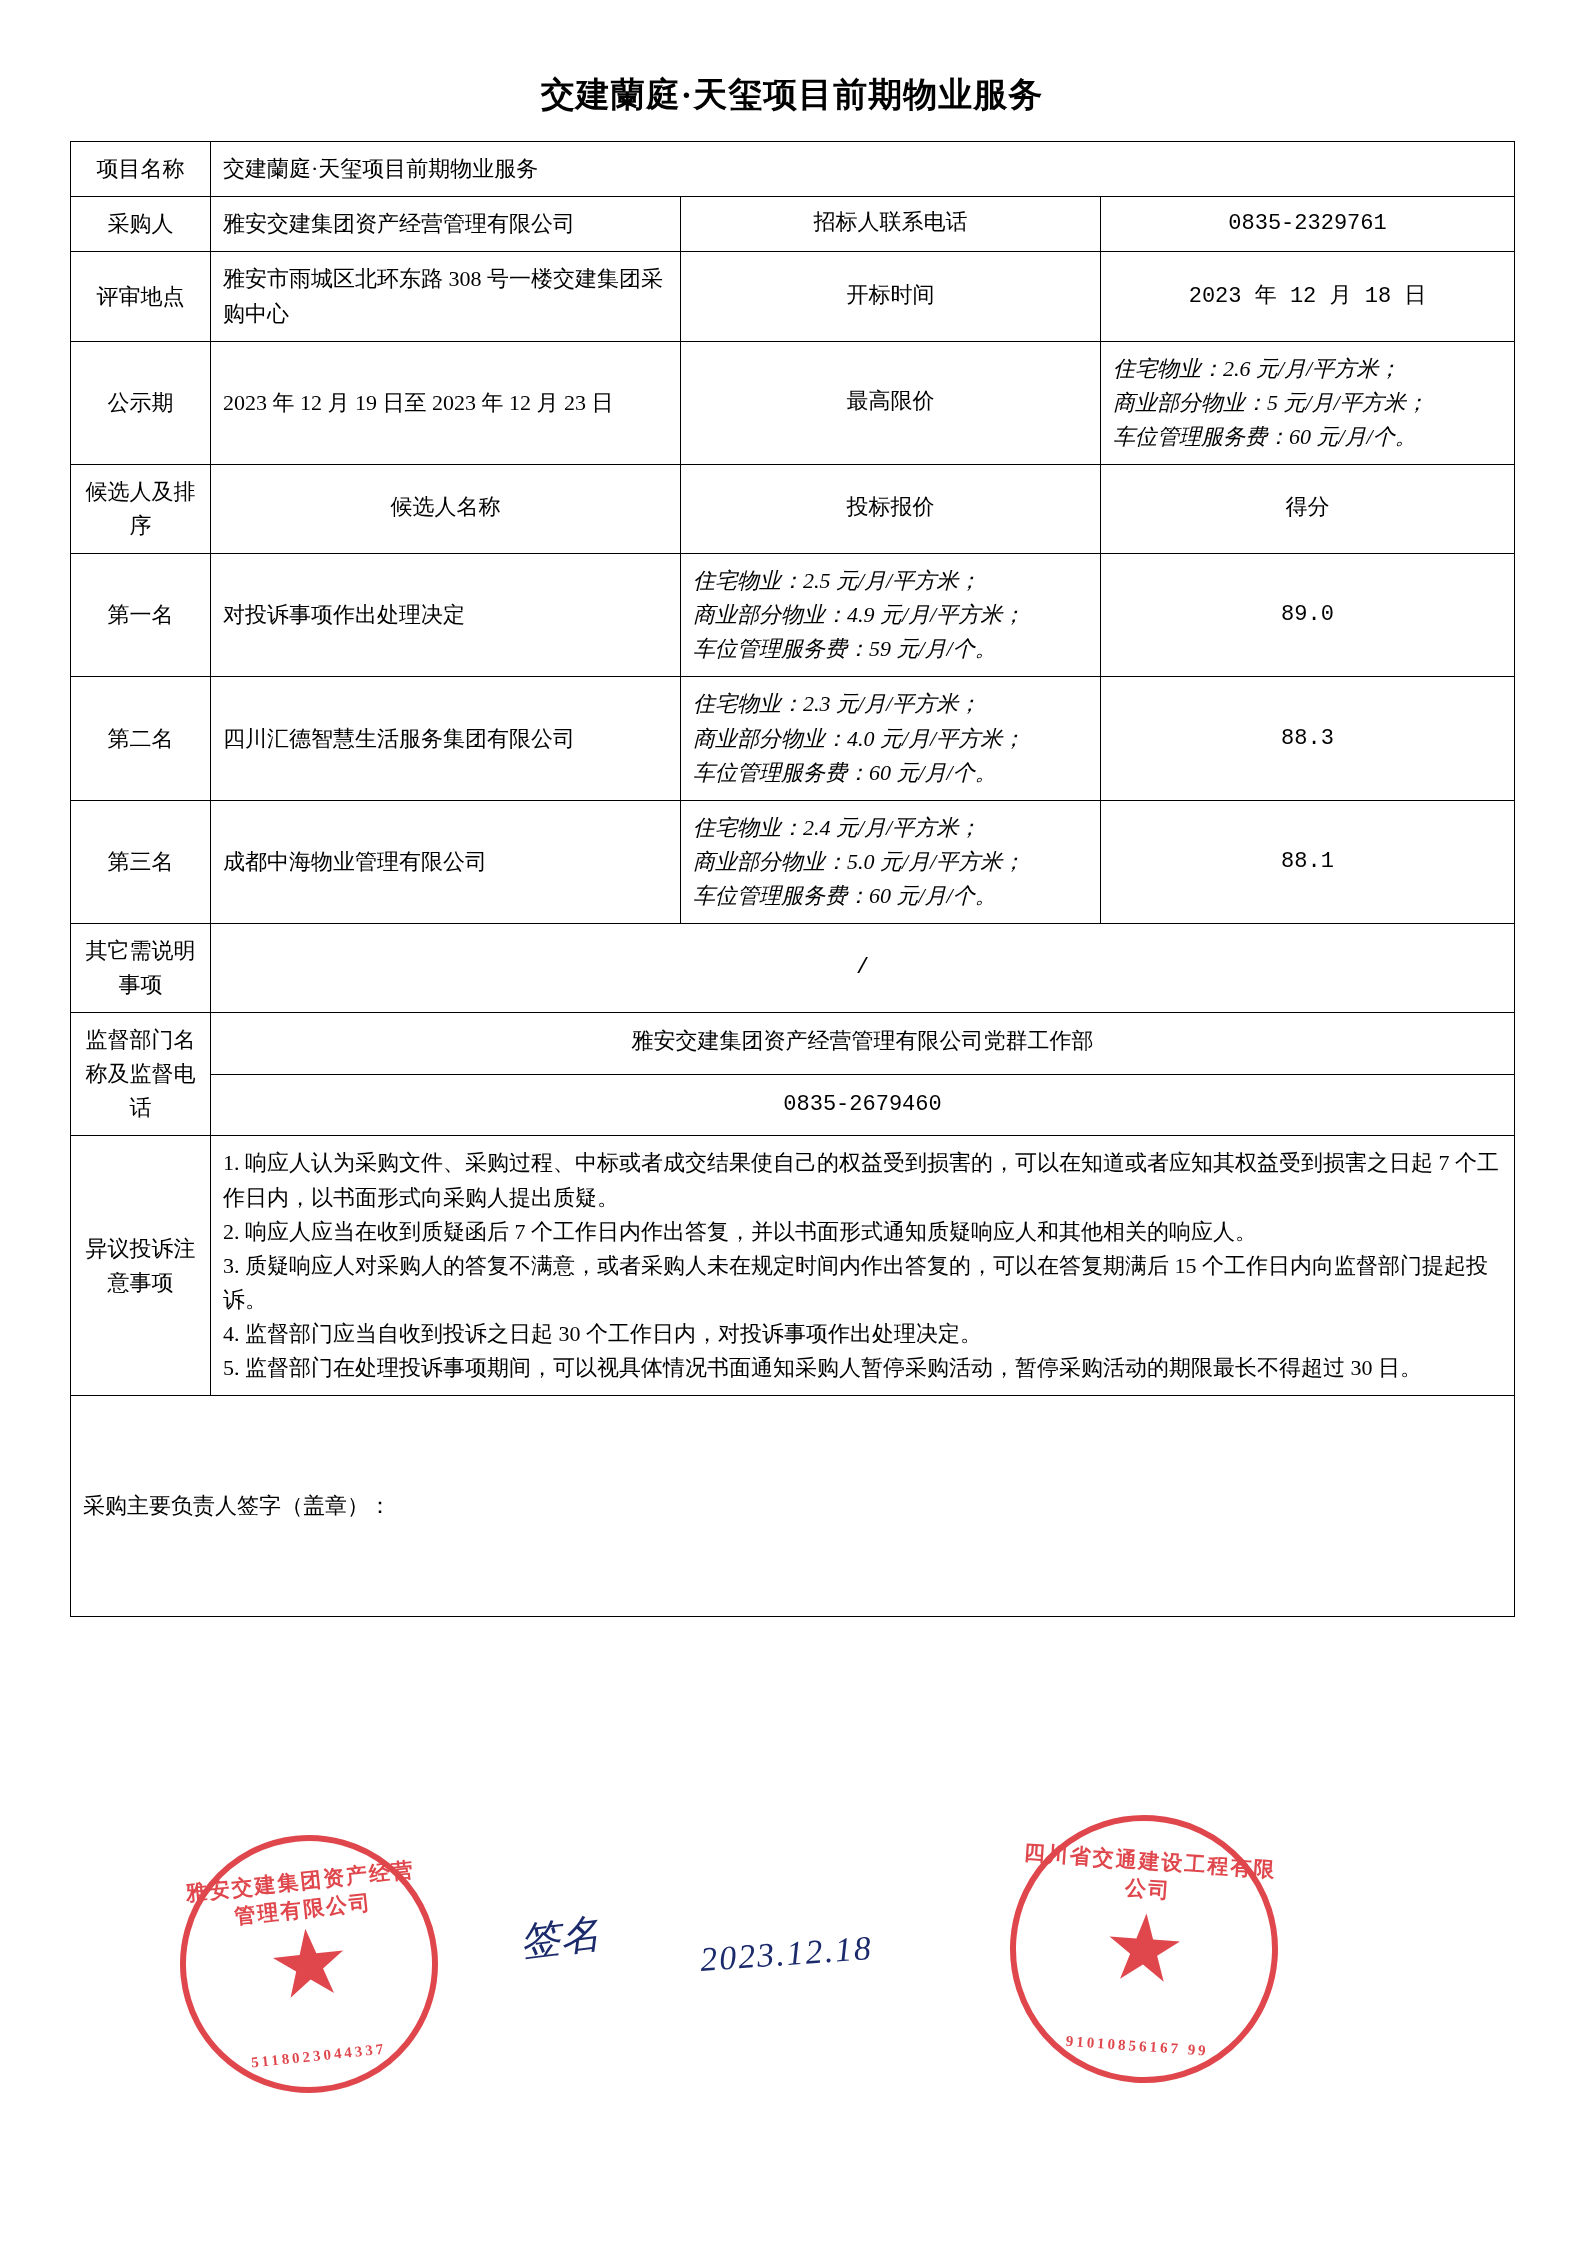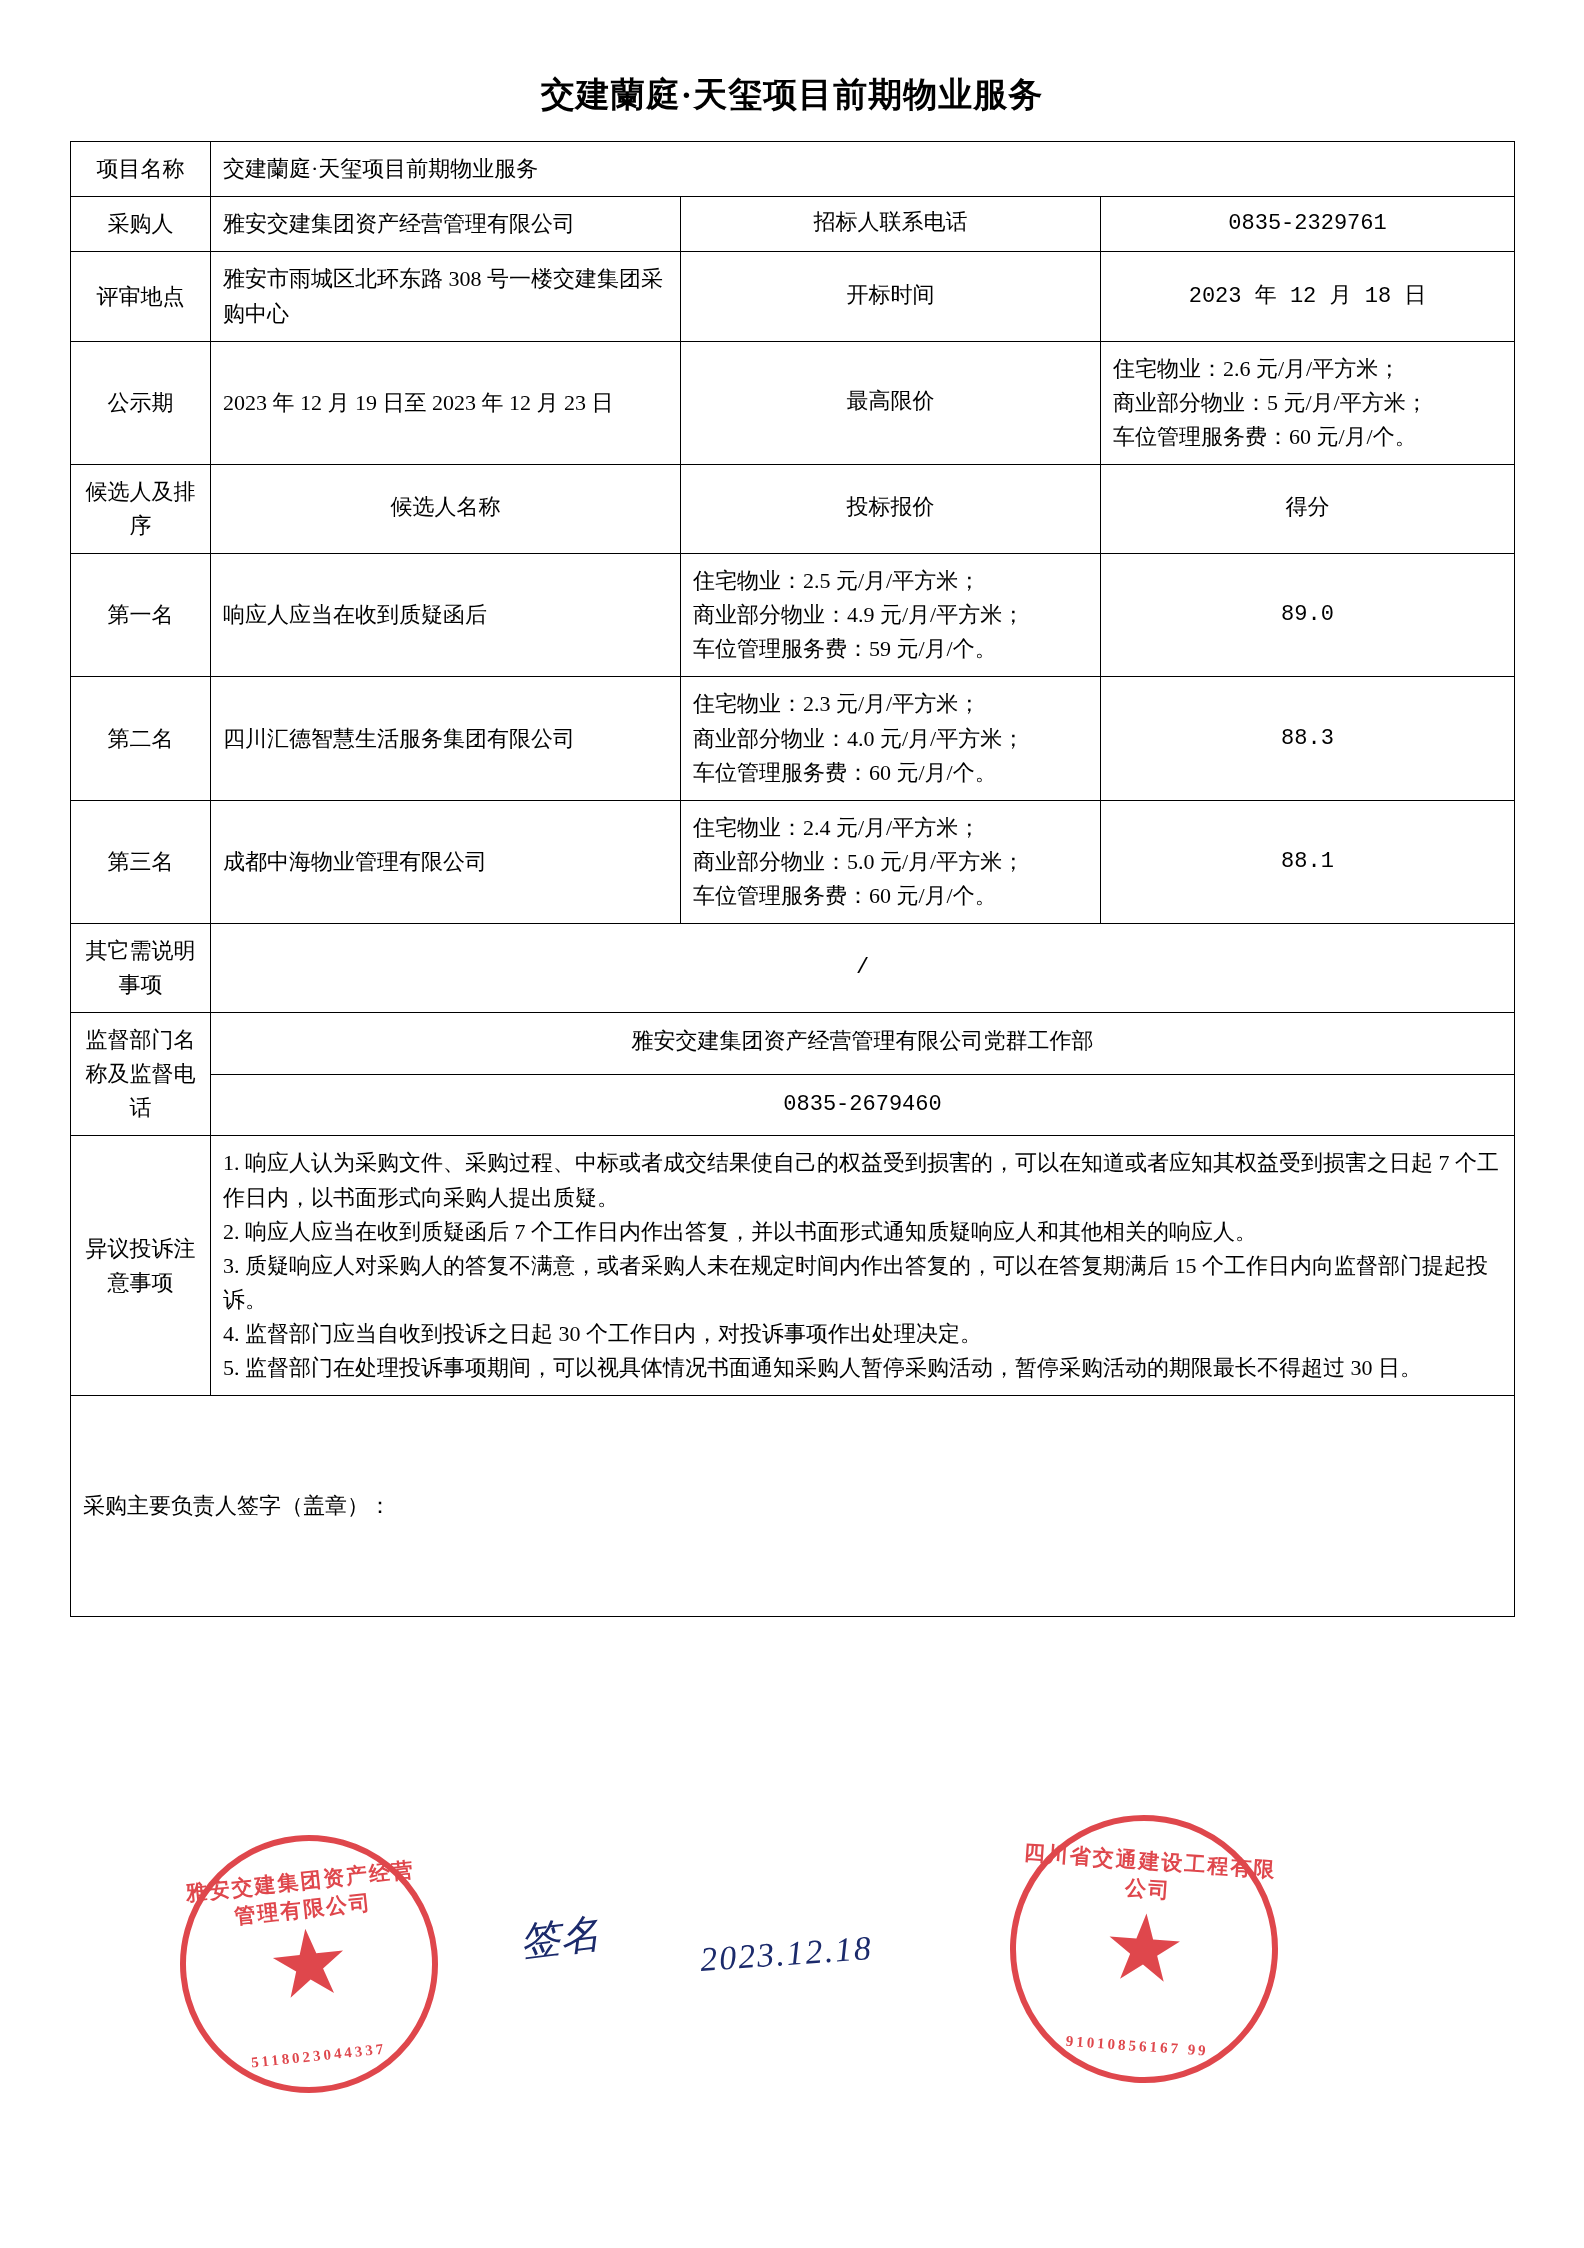--- a/index.html
+++ b/index.html
@@ -50,20 +50,21 @@
   .c-label {
     text-align: center;
     width: 140px;
   }
   .center { text-align: center; font-family: Liberation Mono, monospace; }
   .left { text-align: left; }
 
   .price-block {
     text-align: left;
     line-height: 1.6;
+    font-style: italic;
   }
   .price-block div { display: block; }
 
   .notice-cell {
     text-align: left;
     font-size: 22px;
     line-height: 1.75;
     padding: 14px 16px;
   }
   .notice-cell p {
@@ -190,21 +191,21 @@
 
     <tr>
       <td class="c-label">候选人及排序</td>
       <td class="center">候选人名称</td>
       <td class="center">投标报价</td>
       <td class="center">得分</td>
     </tr>
 
     <tr>
       <td class="c-label">第一名</td>
-      <td class="left">响应人应当在收到质疑函后</td>
+      <td class="left">对投诉事项作出处理决定</td>
       <td class="price-block">
         <div>住宅物业：2.5 元/月/平方米；</div>
         <div>商业部分物业：4.9 元/月/平方米；</div>
         <div>车位管理服务费：59 元/月/个。</div>
       </td>
       <td class="center">89.0</td>
     </tr>
 
     <tr>
       <td class="c-label">第二名</td>

